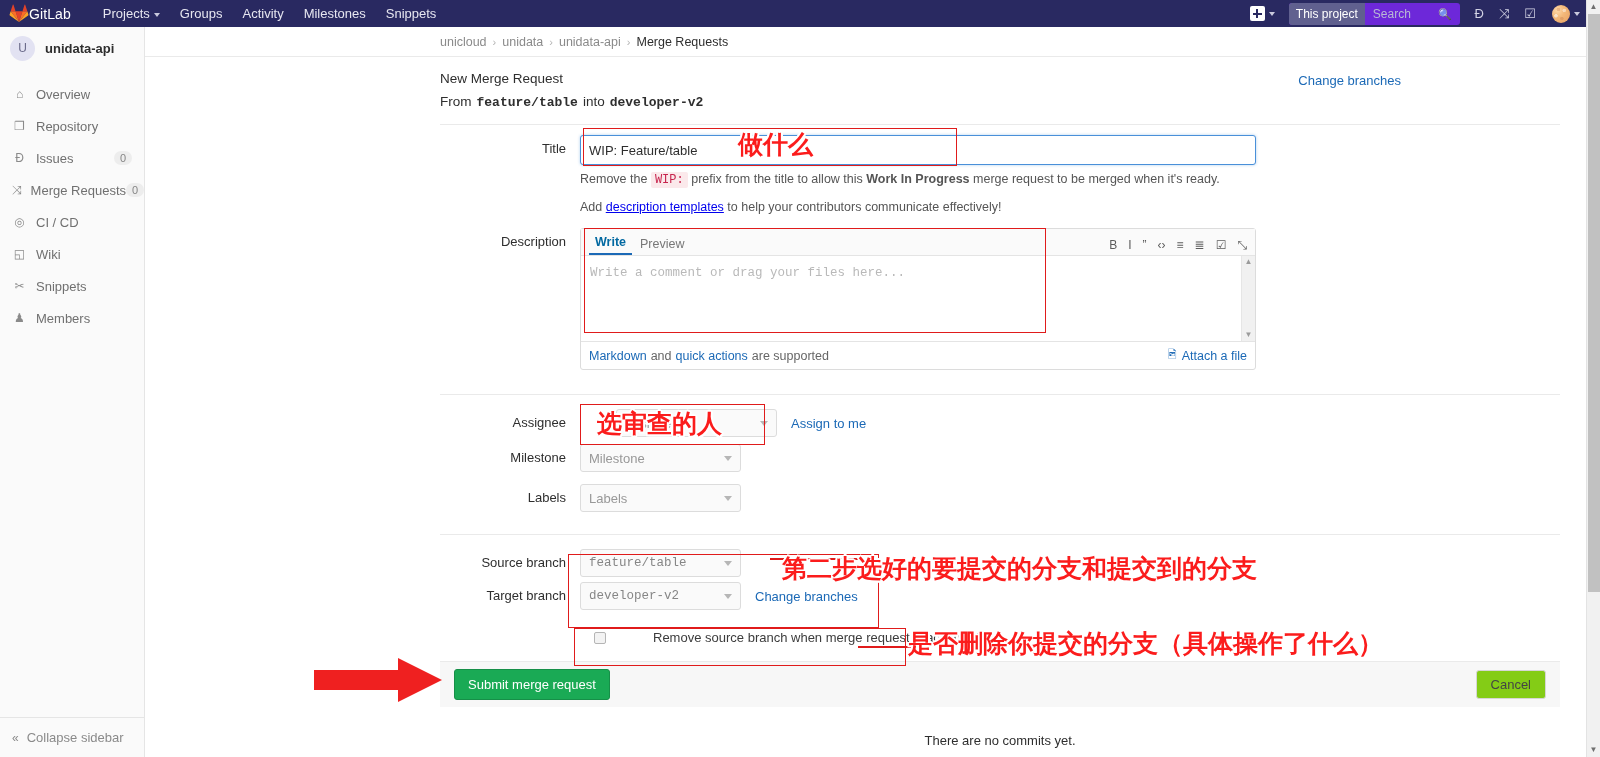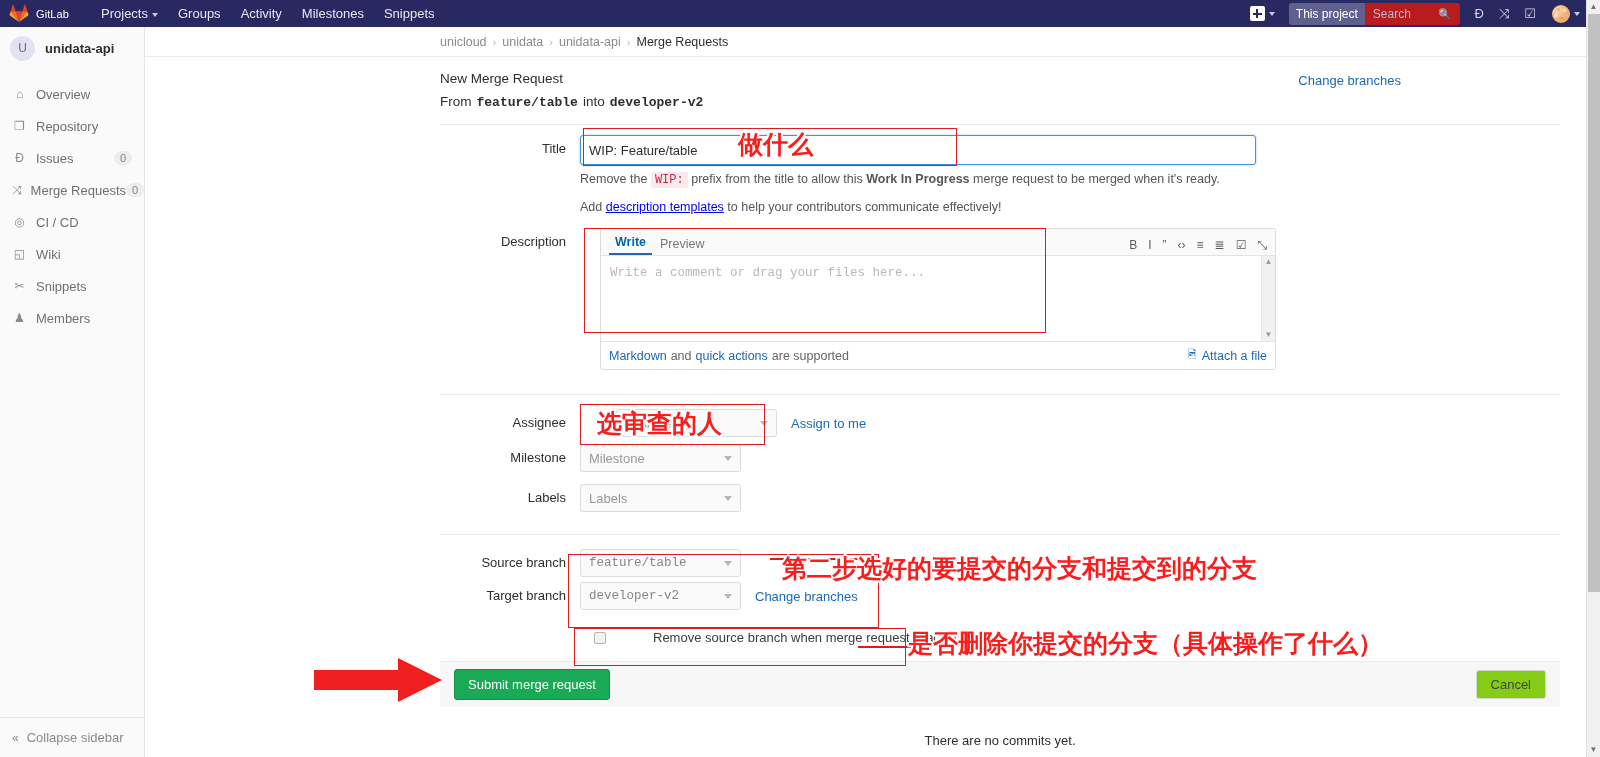--- a/index.html
+++ b/index.html
@@ -17,21 +17,21 @@
   
   .topnav {
     position: absolute; top: 0; left: 0;
     width: 1586px; height: 27px;
     background: #292961;
     display: flex; align-items: center;
     z-index: 5;
   }
   .gl-logo { margin-left: 9px; width: 20px; height: 19px; display:block; }
   .brand {
-    color: #fff; font-size: 11px; margin-left: 7px; letter-spacing: .1px;
+    color: #fff; font-size: 14px; margin-left: 0; letter-spacing: .1px;
   }
   .topnav-links { display: flex; align-items: center; margin-left: 22px; }
   .topnav-links a {
     color: #e6e6f0; text-decoration: none; font-size: 13px;
     padding: 0 10px; white-space: nowrap;
   }
   .caret-d {
     display: inline-block; width: 0; height: 0; margin-left: 4px;
     border-left: 3.5px solid transparent; border-right: 3.5px solid transparent;
     border-top: 4px solid #c9c9dd; vertical-align: middle;
@@ -43,21 +43,21 @@
     width: 15px; height: 15px; background: #fff; border-radius: 2px;
     position: relative; display:inline-block;
   }
   .plus-box:before, .plus-box:after {
     content:""; position:absolute; background:#292961;
   }
   .plus-box:before { left: 6.5px; top: 3px; width: 2px; height: 9px; }
   .plus-box:after  { top: 6.5px; left: 3px; height: 2px; width: 9px; }
   .searchbox {
     display: flex; align-items: center; height: 22px;
-    background: #b91c1c; border-radius: 3px; margin-left: 14px; overflow:hidden;
+    background: #6d28d9; border-radius: 3px; margin-left: 14px; overflow:hidden;
   }
   .searchbox .scope {
     background: #60608f; color: #fff; font-size: 12px;
     padding: 0 7px; height: 22px; line-height: 22px; white-space:nowrap;
   }
   .searchbox .sinput {
     color: #b9b9d4; font-size: 12px; padding: 0 6px 0 8px;
     height: 22px; line-height: 22px; width: 74px;
   }
   .searchbox .sicon { padding-right: 7px; color:#c0c0d8; font-size: 11px; line-height: 22px;}
@@ -400,21 +400,21 @@
             <span>merge request to be merged when it's ready.</span>
           </div>
           <div class="helper2">
             <span>Add</span>
             <a href="#">description templates</a>
             <span>to help your contributors communicate effectively!</span>
           </div>
         </div>
       </div>
 
-      <div class="frow" style="padding-top:14px;gap:20px;">
+      <div class="frow" style="padding-top:14px;">
         <div class="flabel">Description</div>
         <div class="fctl">
           <div class="editor">
             <div class="editor-top">
               <span class="tabw">Write</span>
               <span class="tabp">Preview</span>
               <div class="mdtools">
                 <span>B</span>
                 <span>I</span>
                 <span>”</span>

